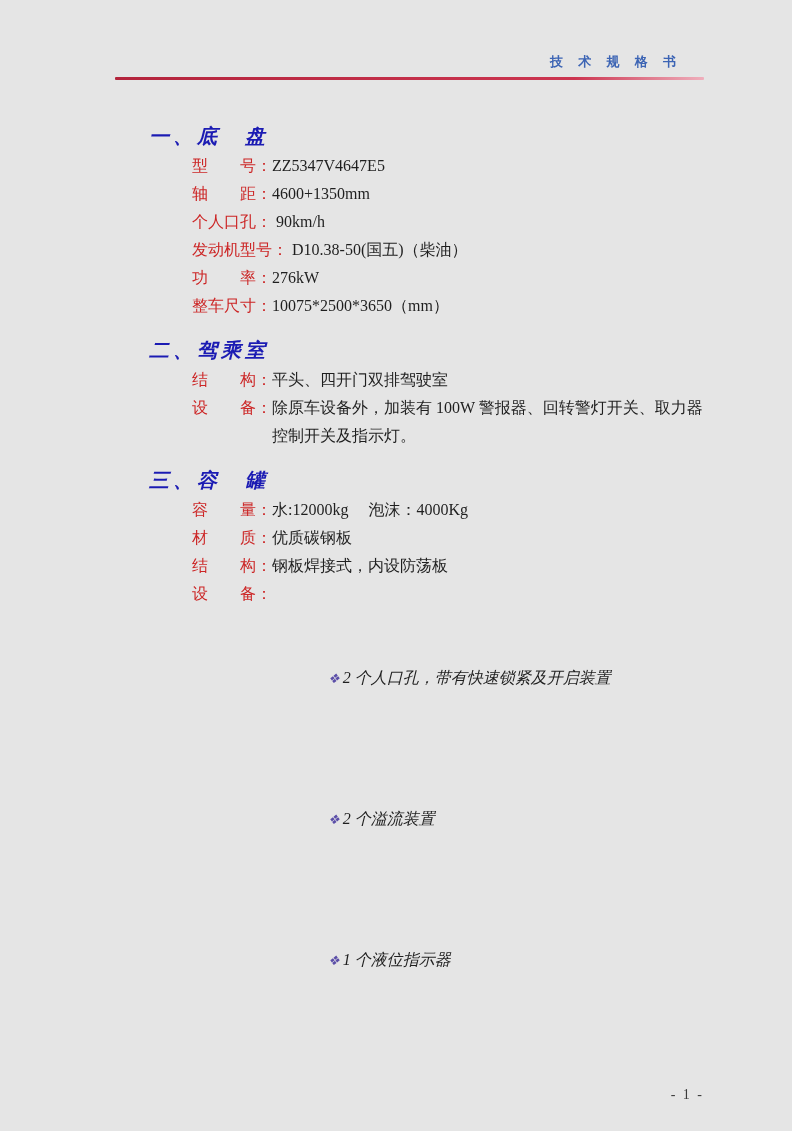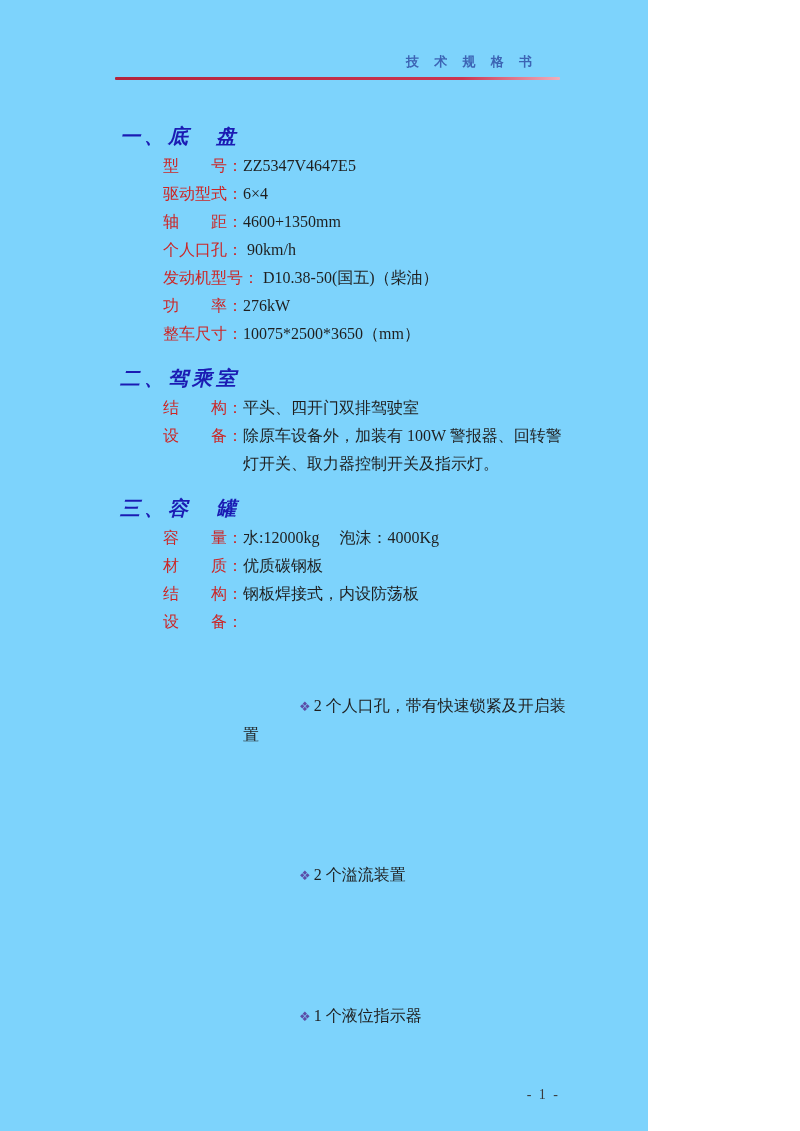--- a/index.html
+++ b/index.html
@@ -1,38 +1,38 @@
 <!DOCTYPE html>
 <html><head>
 <meta charset="utf-8">
 <style>
   html,body{margin:0;padding:0;background:#ffffff;}
   .page{
-    width:648px;height:1131px;position:relative;background:#7dd3fc;overflow:hidden;
+    width:792px;height:1131px;position:relative;background:#e5e5e5;overflow:hidden;
     font-family:"Liberation Serif","DejaVu Serif",serif;
     color:#1f1f1f;font-size:16px;
   }
   .doc-header{padding-top:52px;margin-right:110px;text-align:right;line-height:18px;}
   .doc-header .title{color:#3c64b4;font-size:13px;font-weight:bold;letter-spacing:6px;}
   .divider{
     margin:6px 88px 0 115px;height:3px;border-radius:1px;
     background:linear-gradient(to right,#b3243c,#cc3550 78%,#efafbc);
   }
   .content{margin:0 76px 0 120px;}
-  .section{margin-top:16px;}
+  .section{margin-top:16px;margin-left:29px;}
   .section.first{margin-top:42px;}
   .section-title{
     color:#1b1bb3;font-weight:bold;font-style:italic;
     font-size:20px;letter-spacing:4px;line-height:28px;
   }
   .rows{margin-top:2px;}
   .row{display:flex;line-height:28px;padding-left:43px;}
   .row-label{color:#cc2626;white-space:pre;flex:none;}
   .row-value{flex:1;white-space:pre-wrap;}
-  .bullet-line{display:block;}
+  .bullet-line{display:block;font-style:italic;}
   .bullet-marker{color:#5b4ea8;font-size:13px;margin-right:3px;}
   .footer{
     position:absolute;right:88px;bottom:28px;
     font-size:14px;color:#3a3a3a;letter-spacing:2px;
     font-family:"Liberation Serif","DejaVu Serif",serif;
   }
 </style>
 </head>
 <body>
 
@@ -44,24 +44,20 @@
   <div class="divider"></div>
 
   <div class="content">
 
     <div class="section first">
       <div class="section-title">一、底　盘</div>
       <div class="rows">
         <div class="row">
           <span class="row-label">型　　号：</span>
           <span class="row-value">ZZ5347V4647E5</span>
-        </div>
-        <div class="row">
-          <span class="row-label">驱动型式：</span>
-          <span class="row-value">6×4</span>
         </div>
         <div class="row">
           <span class="row-label">轴　　距：</span>
           <span class="row-value">4600+1350mm</span>
         </div>
         <div class="row">
           <span class="row-label">个人口孔：</span>
           <span class="row-value"> 90km/h</span>
         </div>
         <div class="row">

